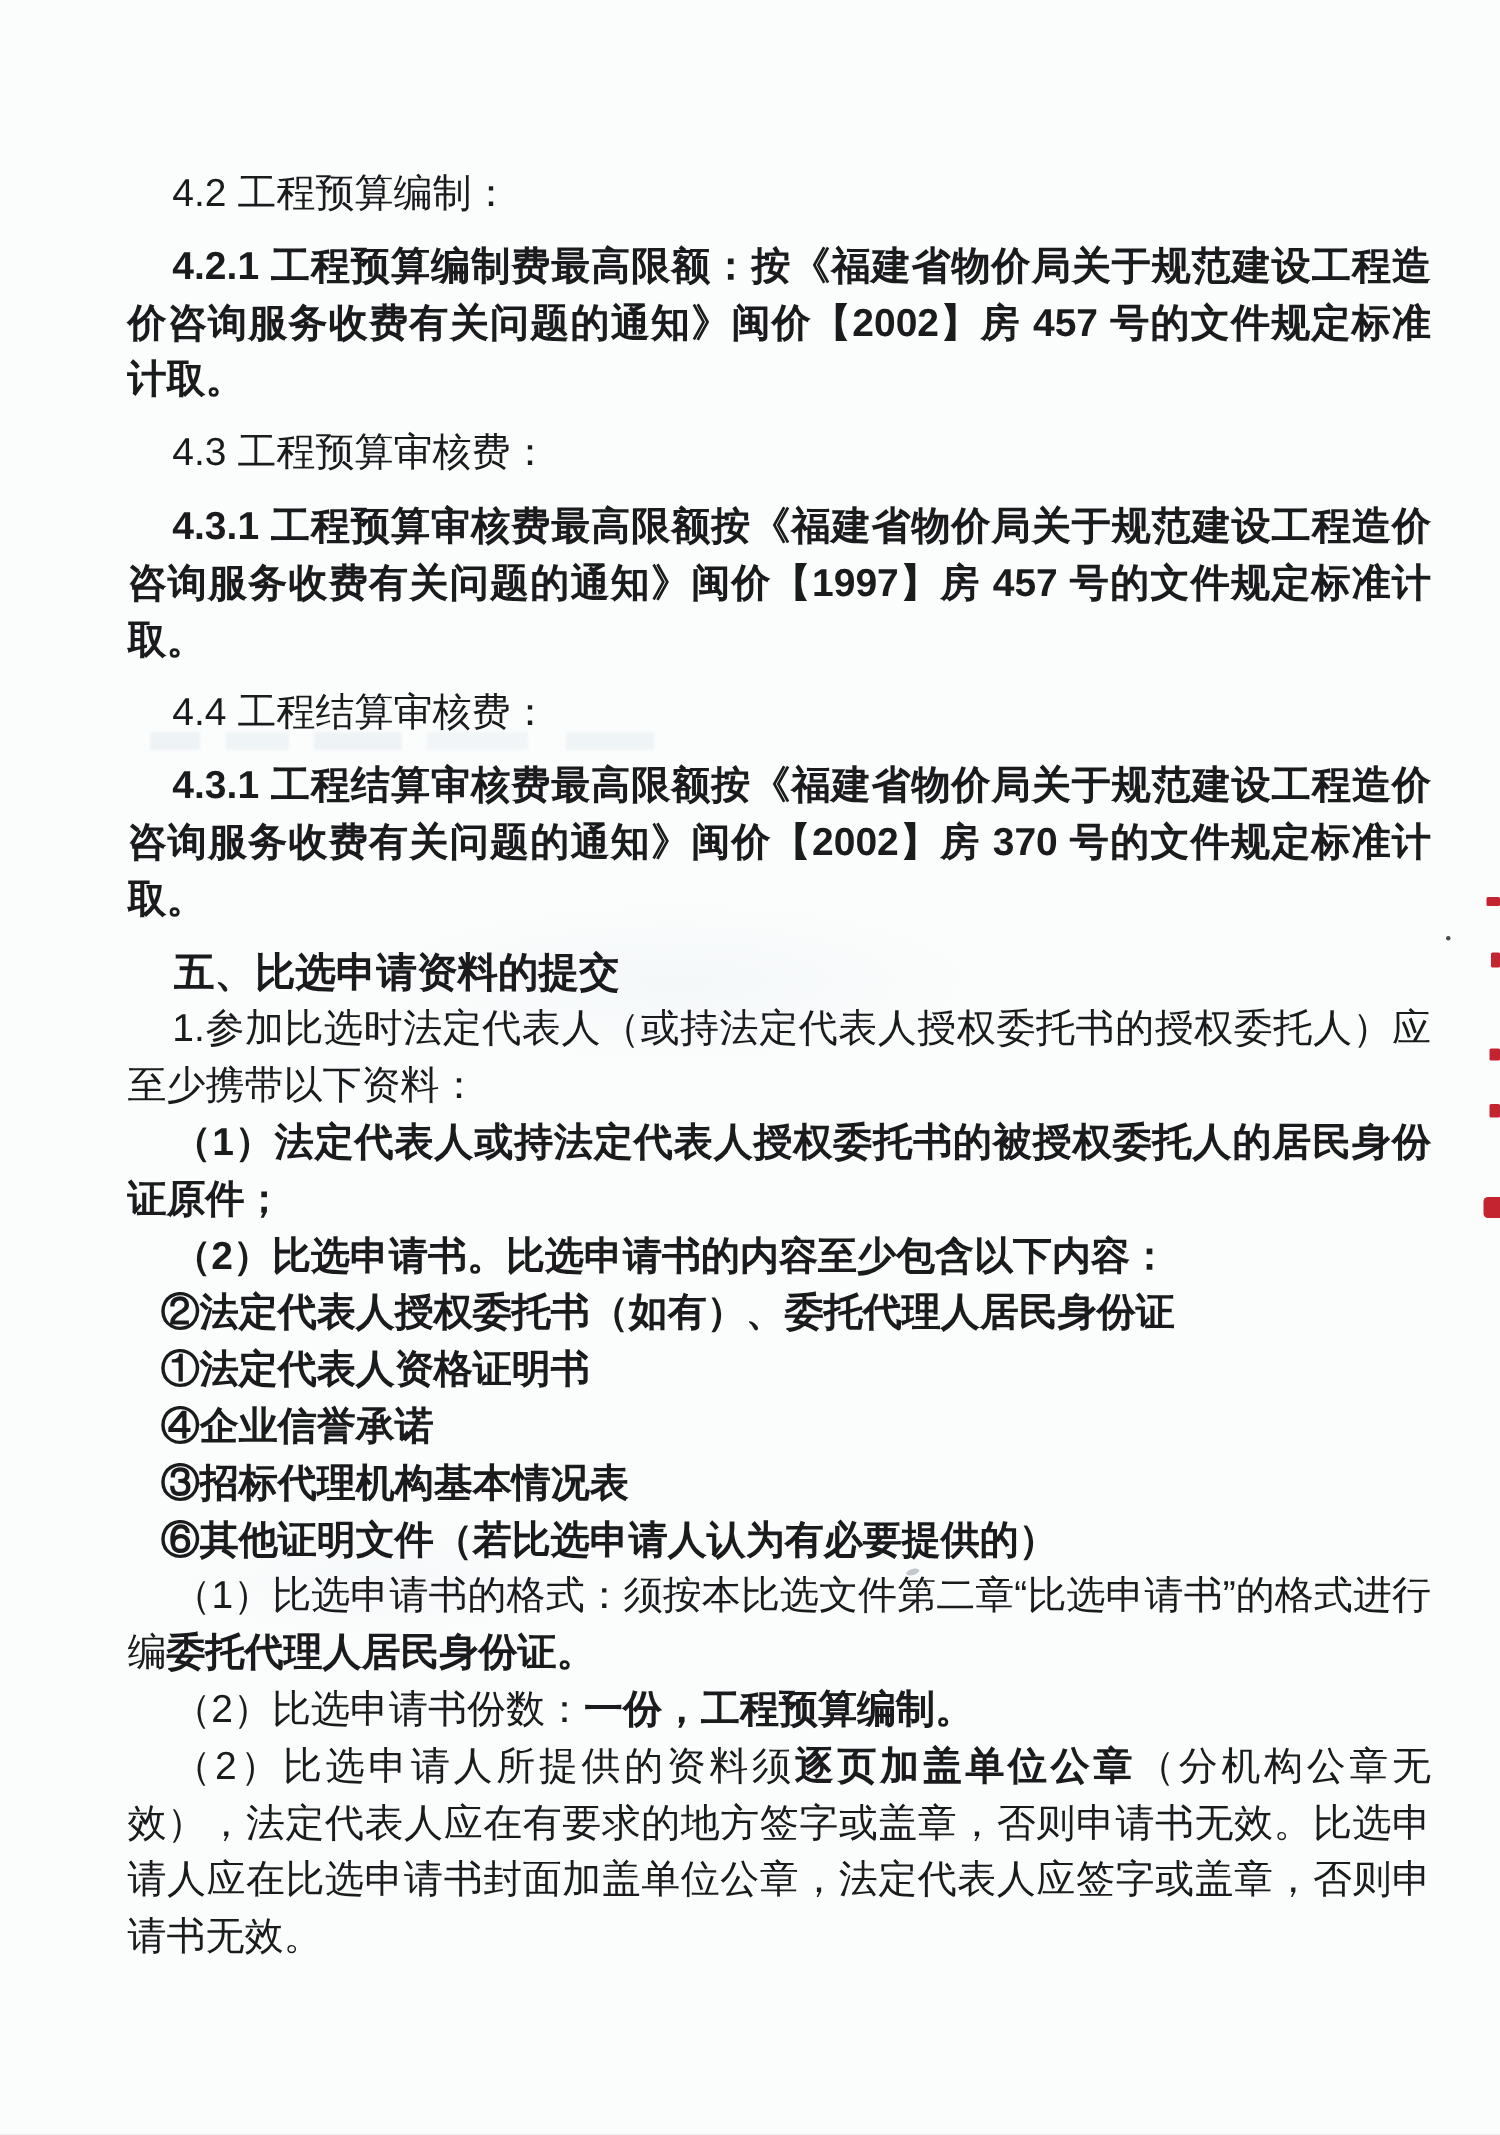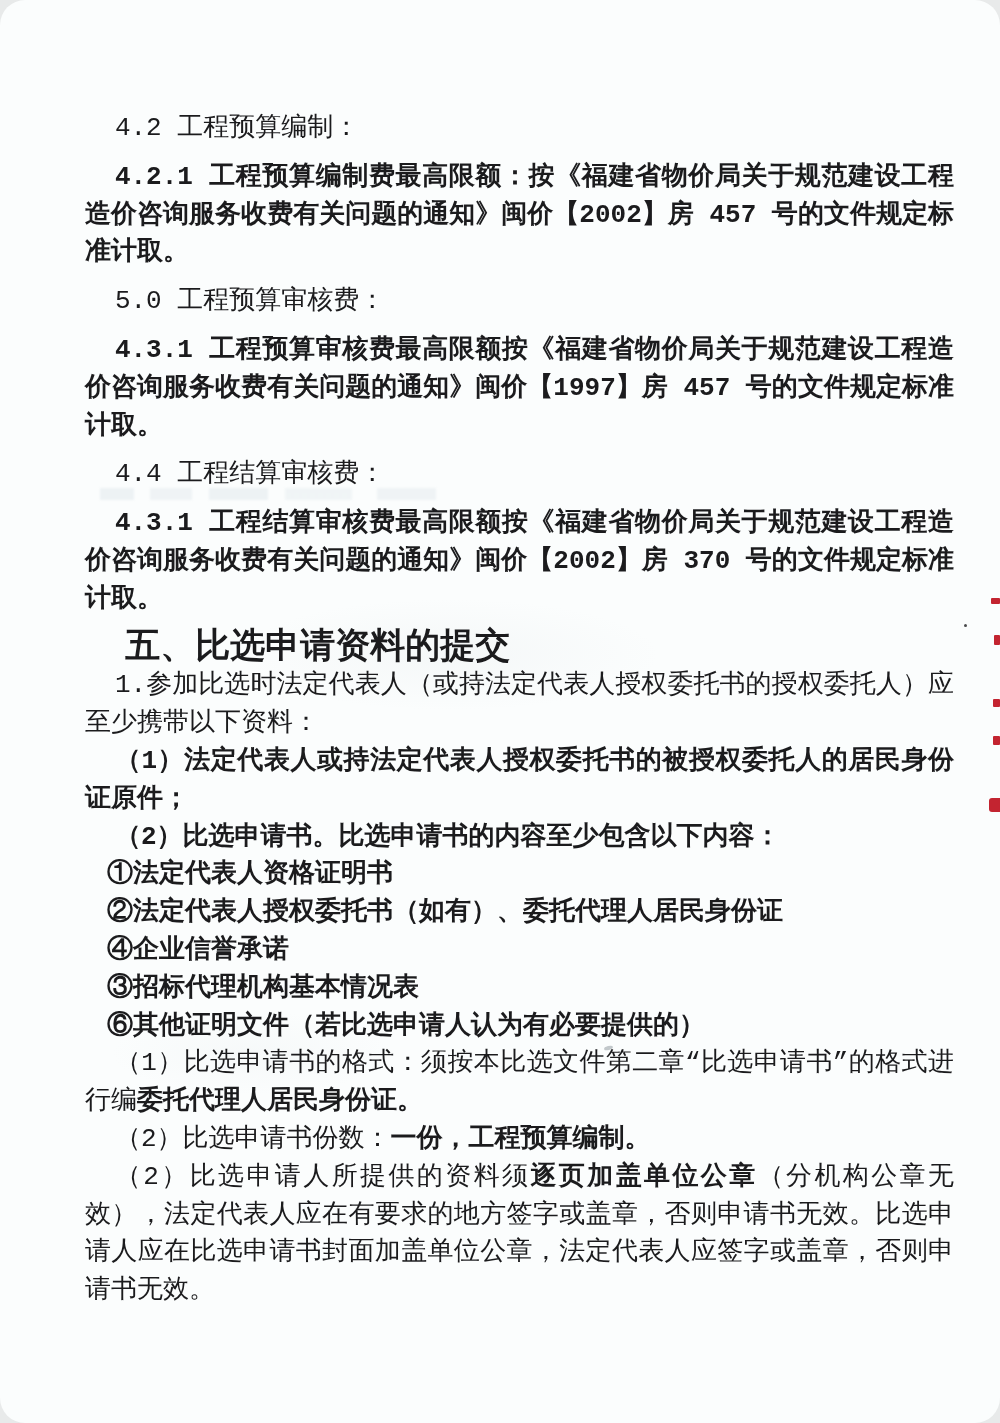--- a/index.html
+++ b/index.html
@@ -10,42 +10,41 @@
   .page {
     position: relative;
     width: 1000px;
     height: 1423px;
     margin: 0 auto;
     background:
       radial-gradient(ellipse 300px 80px at 45% 46%, rgba(190,200,205,0.10), rgba(190,200,205,0) 70%),
       radial-gradient(ellipse 200px 60px at 25% 74%, rgba(190,200,205,0.08), rgba(190,200,205,0) 70%),
       #fbfdfd;
     overflow: hidden;
-    font-family: Liberation Mono, monospace;
+    font-family: Liberation Sans, sans-serif;
     color: #1b1b1d;
-    border-radius: 25px;
   }
   .content {
     position: absolute;
     left: 85px;
     top: 110px;
     width: 869px;
   }
   .content p {
     margin: 0;
     font-size: 26px;
     line-height: 37.8px;
     text-align: justify;
     text-indent: 1.15em;
     word-break: break-all;
   }
   .content p.gap { margin-bottom: 11px; }
   .content p.ind1 { text-indent: 0.85em; }
   .content p.ind2 { text-indent: 1.3em; }
-  .content p.head { font-weight: bold; font-size: 35px; }
+  .content p.head { font-weight: bold; font-size: 27px; }
   .content .b { font-weight: bold; }
   
   .ghost {
     position: absolute;
     left: 100px;
     top: 488px;
     width: 420px;
     height: 12px;
     background: linear-gradient(90deg,
       rgba(120,150,170,0.10) 0 8%, rgba(120,150,170,0) 8% 12%,
@@ -79,30 +78,30 @@
   }
 </style>
 </head>
 <body>
 
 <div class="page">
   <div class="ghost"></div>
   <div class="content" id="doc-content">
       <p class="gap"><span>4.2 工程预算编制：</span></p>
       <p class="gap"><span class="b">4.2.1 工程预算编制费最高限额：按《福建省物价局关于规范建设工程造价咨询服务收费有关问题的通知》闽价【2002】房 457 号的文件规定标准计取。</span></p>
-      <p class="gap"><span>5.0 工程预算审核费：</span></p>
+      <p class="gap"><span>4.3 工程预算审核费：</span></p>
       <p class="gap"><span class="b">4.3.1 工程预算审核费最高限额按《福建省物价局关于规范建设工程造价咨询服务收费有关问题的通知》闽价【1997】房 457 号的文件规定标准计取。</span></p>
       <p class="gap"><span>4.4 工程结算审核费：</span></p>
       <p class="gap"><span class="b">4.3.1 工程结算审核费最高限额按《福建省物价局关于规范建设工程造价咨询服务收费有关问题的通知》闽价【2002】房 370 号的文件规定标准计取。</span></p>
       <p class="head"><span class="b">五、比选申请资料的提交</span></p>
       <p><span>1.参加比选时法定代表人（或持法定代表人授权委托书的授权委托人）应至少携带以下资料：</span></p>
       <p><span class="b">（1）法定代表人或持法定代表人授权委托书的被授权委托人的居民身份证原件；</span></p>
       <p><span class="b">（2）比选申请书。比选申请书的内容至少包含以下内容：</span></p>
+      <p class="ind1"><span class="b">②法定代表人授权委托书（如有）、委托代理人居民身份证</span></p>
       <p class="ind1"><span class="b">①法定代表人资格证明书</span></p>
-      <p class="ind1"><span class="b">②法定代表人授权委托书（如有）、委托代理人居民身份证</span></p>
       <p class="ind1"><span class="b">④企业信誉承诺</span></p>
       <p class="ind1"><span class="b">③招标代理机构基本情况表</span></p>
       <p class="ind1"><span class="b">⑥其他证明文件（若比选申请人认为有必要提供的）</span></p>
       <p><span>（1）比选申请书的格式：须按本比选文件第二章“比选申请书”的格式进行编</span><span class="b">委托代理人居民身份证。</span></p>
       <p><span>（2）比选申请书份数：</span><span class="b">一份，工程预算编制。</span></p>
       <p><span>（2）比选申请人所提供的资料须</span><span class="b">逐页加盖单位公章</span><span>（分机构公章无效），法定代表人应在有要求的地方签字或盖章，否则申请书无效。比选申请人应在比选申请书封面加盖单位公章，法定代表人应签字或盖章，否则申请书无效。</span></p>
     </div>
   <span class="rm rm1" style="background: rgb(195, 36, 48);"></span>
   <span class="rm rm2" style="background: rgb(195, 36, 48);"></span>
   <span class="rm rm3" style="background: rgb(195, 36, 48);"></span>

